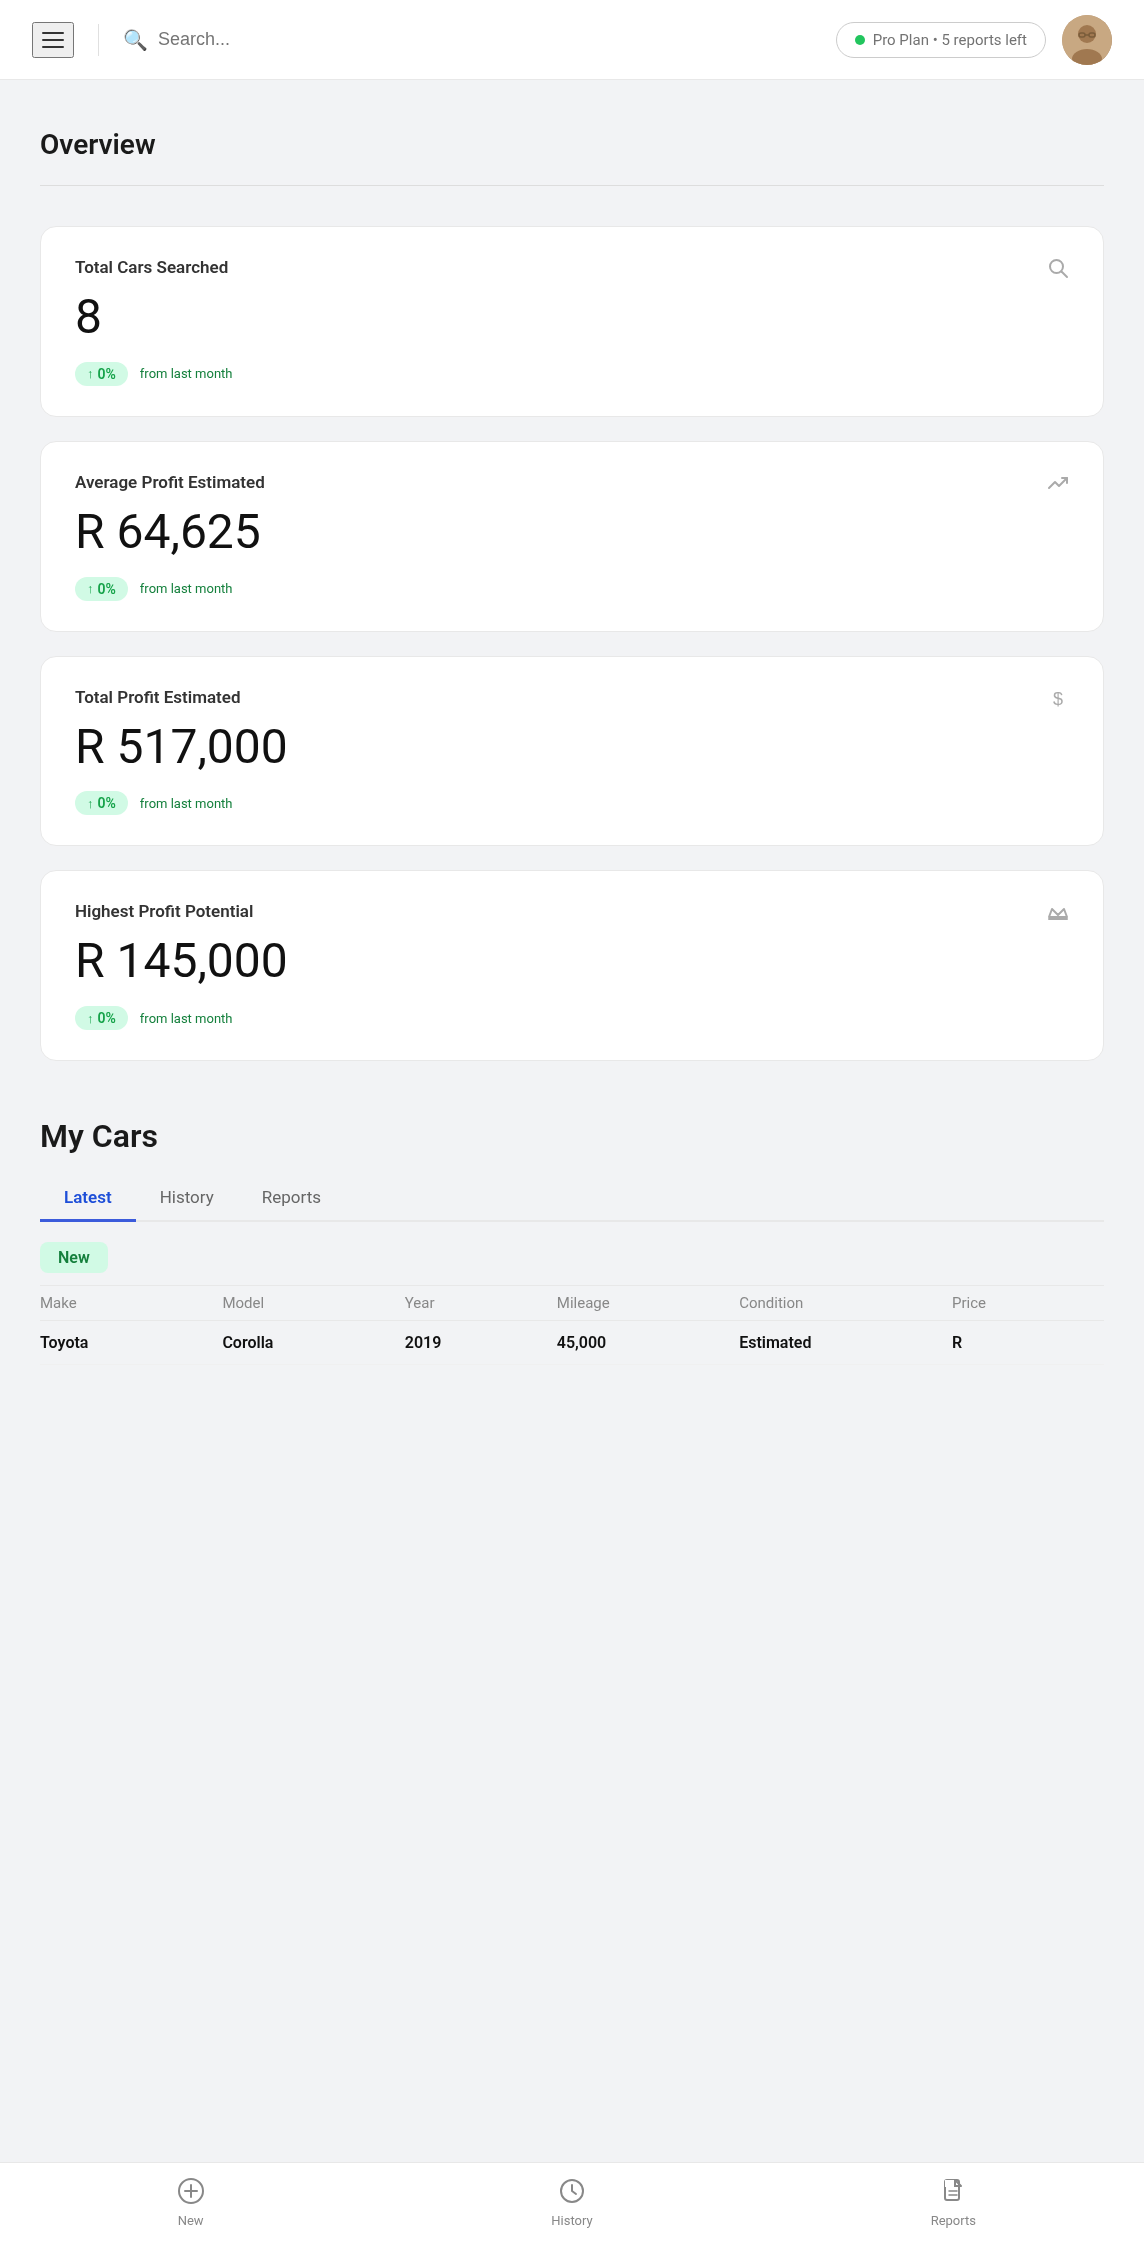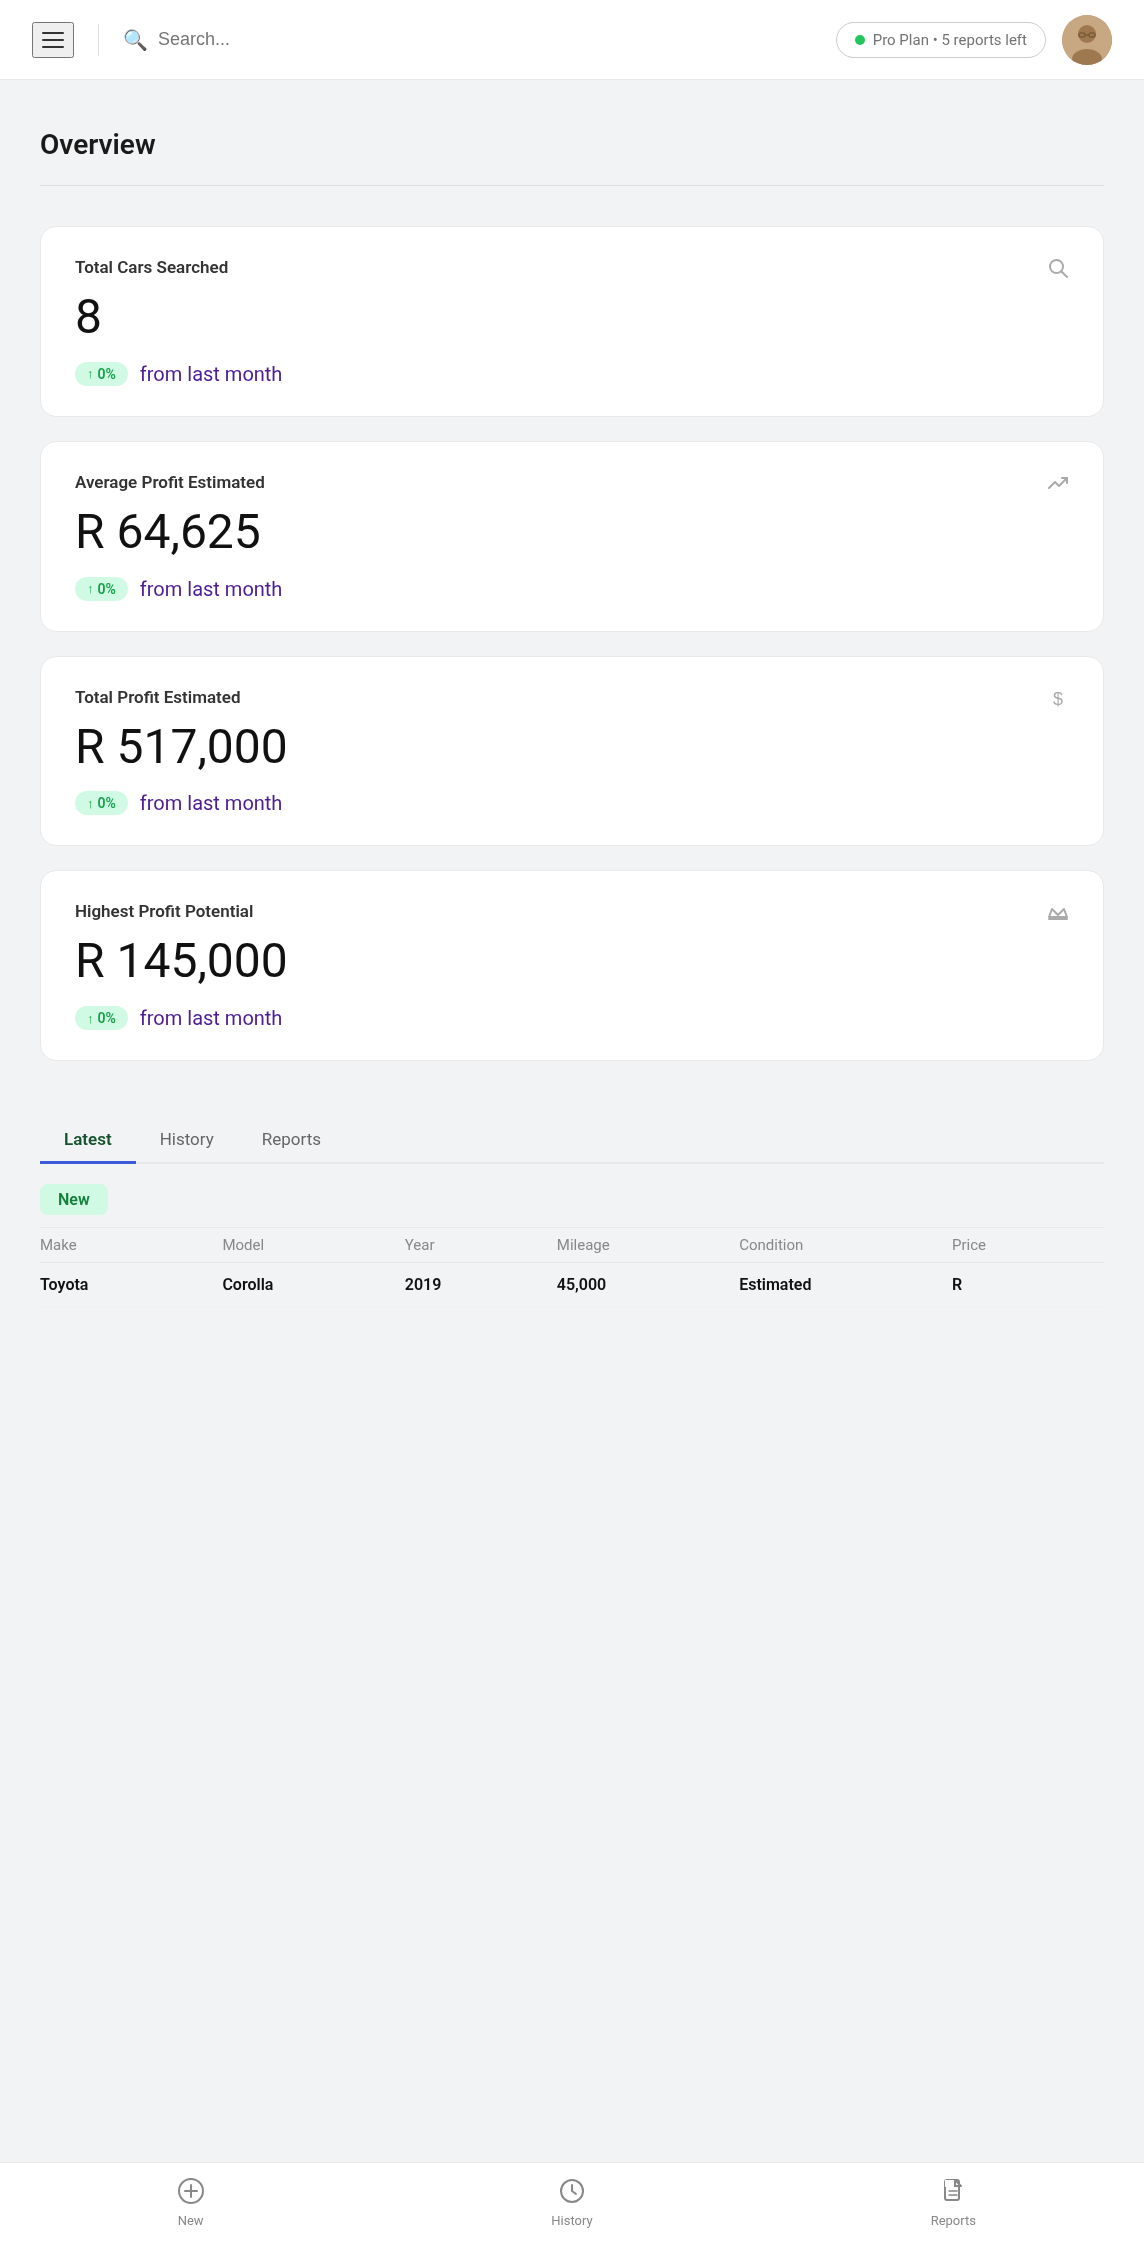--- a/index.html
+++ b/index.html
@@ -182,22 +182,22 @@
       border-radius: 50px;
       padding: 4px 12px;
       font-size: 14px;
       font-weight: 600;
     }
     .change-badge .arrow-up {
       font-size: 13px;
     }
 
     .from-text {
-      font-size: 20px;
-      color: #4c1d95;
+      font-size: 13px;
+      color: #15803d;
     }
 
     
     .my-cars-section {
       margin-bottom: 32px;
     }
 
     .section-title {
       font-size: 32px;
       font-weight: 600;
@@ -217,21 +217,21 @@
       padding: 12px 24px;
       font-size: 17px;
       color: #666;
       cursor: pointer;
       position: relative;
       border-bottom: 3px solid transparent;
       margin-bottom: -2px;
     }
 
     .tab-item.active {
-      color: #14532d;
+      color: #1d4ed8;
       border-bottom: 3px solid #3b5bdb;
       font-weight: 600;
     }
 
     .new-badge-row {
       display: flex;
       align-items: center;
       padding: 20px 0 12px 0;
     }
 
@@ -435,20 +435,21 @@
           <span>0%</span>
         </span>
         <span class="from-text">from last month</span>
       </div>
     </div>
 
   </section>
 
   <section class="my-cars-section">
 
+    <h2 class="section-title">My Cars</h2>
 
     <div class="tabs-row">
       <div class="tab-item active">
         <span>Latest</span>
       </div>
       <div class="tab-item">
         <span>History</span>
       </div>
       <div class="tab-item">
         <span>Reports</span>

